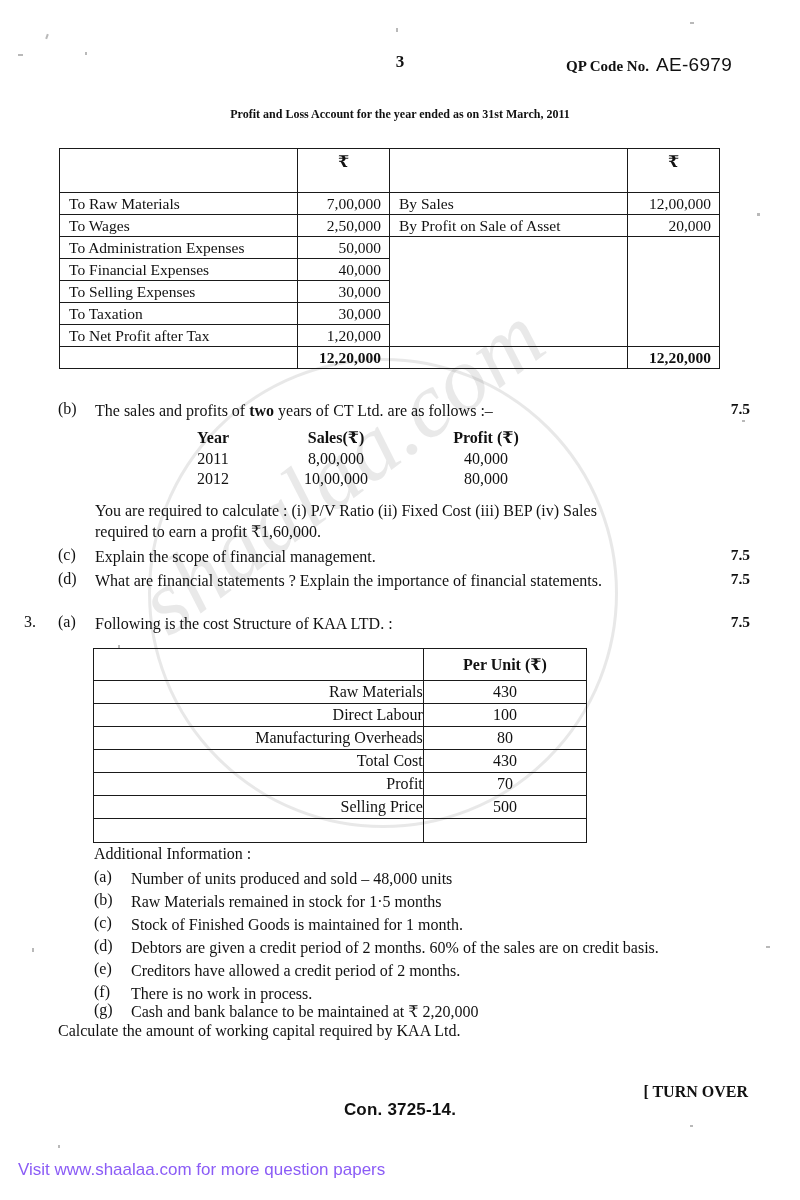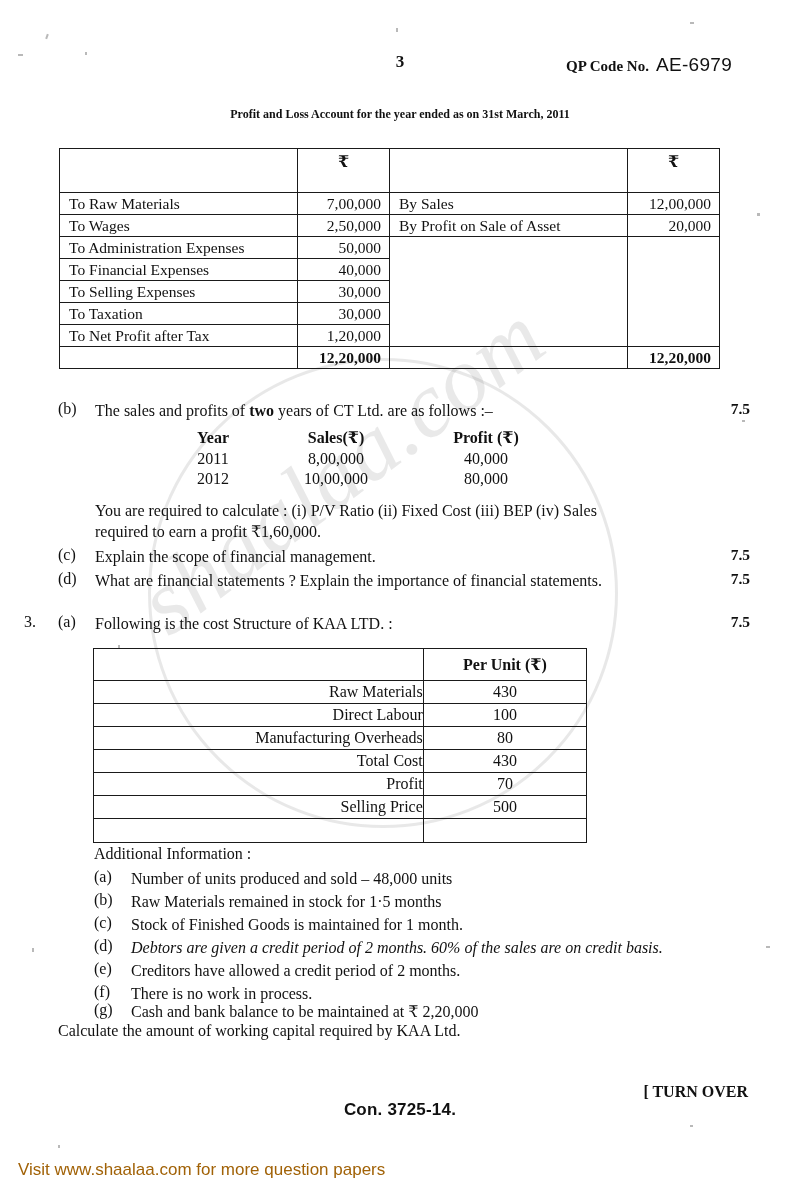--- a/index.html
+++ b/index.html
@@ -171,21 +171,21 @@
     text-align: center;
     font-family: "Liberation Sans", sans-serif;
     font-size: 17px; font-weight: bold;
     letter-spacing: 0.2px;
   }
   #visit-note {
     position: absolute;
     left: 18px; top: 1160px;
     font-family: "Liberation Sans", sans-serif;
     font-size: 17px;
-    color: #a16207;
+    color: #8b5cf6;
   }
 
   
   .speck {
     position: absolute;
     background: #b9b9b9;
     z-index: 1;
     pointer-events: none;
   }
 </style>
@@ -366,21 +366,21 @@
     <div class="addl-tag" style="left:94px;  top:868px;">(a)</div>
     <div class="addl-item" style="left:131px; top:868px; width:620px;">Number of units produced and sold – 48,000 units</div>
 
     <div class="addl-tag" style="left:94px;  top:891px;">(b)</div>
     <div class="addl-item" style="left:131px; top:891px; width:620px;">Raw Materials remained in stock for 1·5 months</div>
 
     <div class="addl-tag" style="left:94px;  top:914px;">(c)</div>
     <div class="addl-item" style="left:131px; top:914px; width:620px;">Stock of Finished Goods is maintained for 1 month.</div>
 
     <div class="addl-tag" style="left:94px;  top:937px;">(d)</div>
-    <div class="addl-item" style="left:131px; top:937px; width:640px;font-style:italic;">Debtors are given a credit period of 2 months. 60% of the sales are on credit basis.</div>
+    <div class="addl-item" style="left:131px; top:937px; width:640px;">Debtors are given a credit period of 2 months. 60% of the sales are on credit basis.</div>
 
     <div class="addl-tag" style="left:94px;  top:960px;">(e)</div>
     <div class="addl-item" style="left:131px; top:960px; width:620px;">Creditors have allowed a credit period of 2 months.</div>
 
     <div class="addl-tag" style="left:94px;  top:983px;">(f)</div>
     <div class="addl-item" style="left:131px; top:983px; width:620px;">There is no work in process.</div>
 
     <div class="addl-tag" style="left:94px;  top:1001px;">(g)</div>
     <div class="addl-item" style="left:131px; top:1001px; width:620px;">Cash and bank balance to be maintained at ₹ 2,20,000</div>
 

